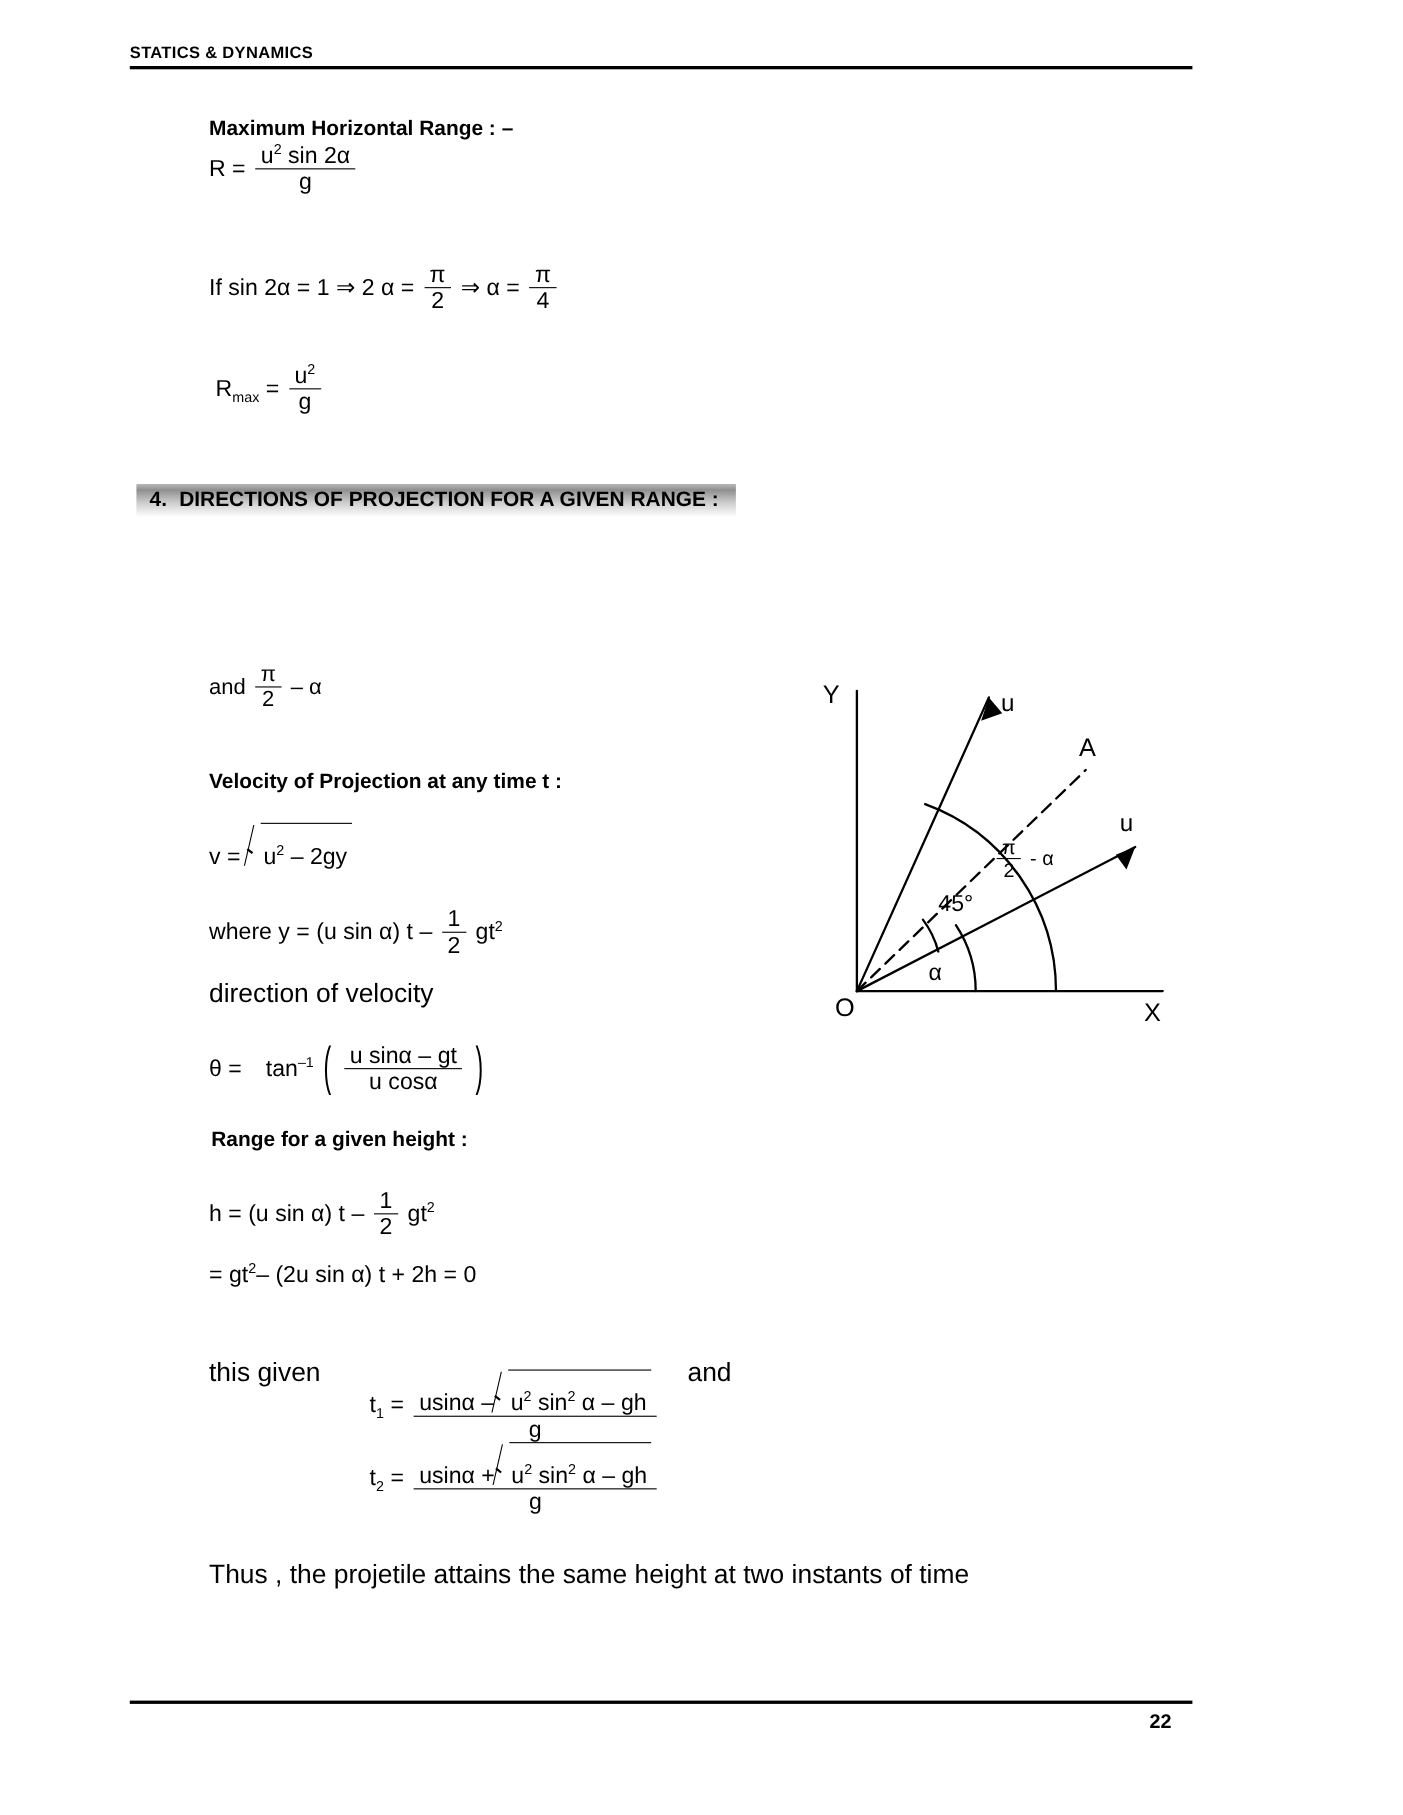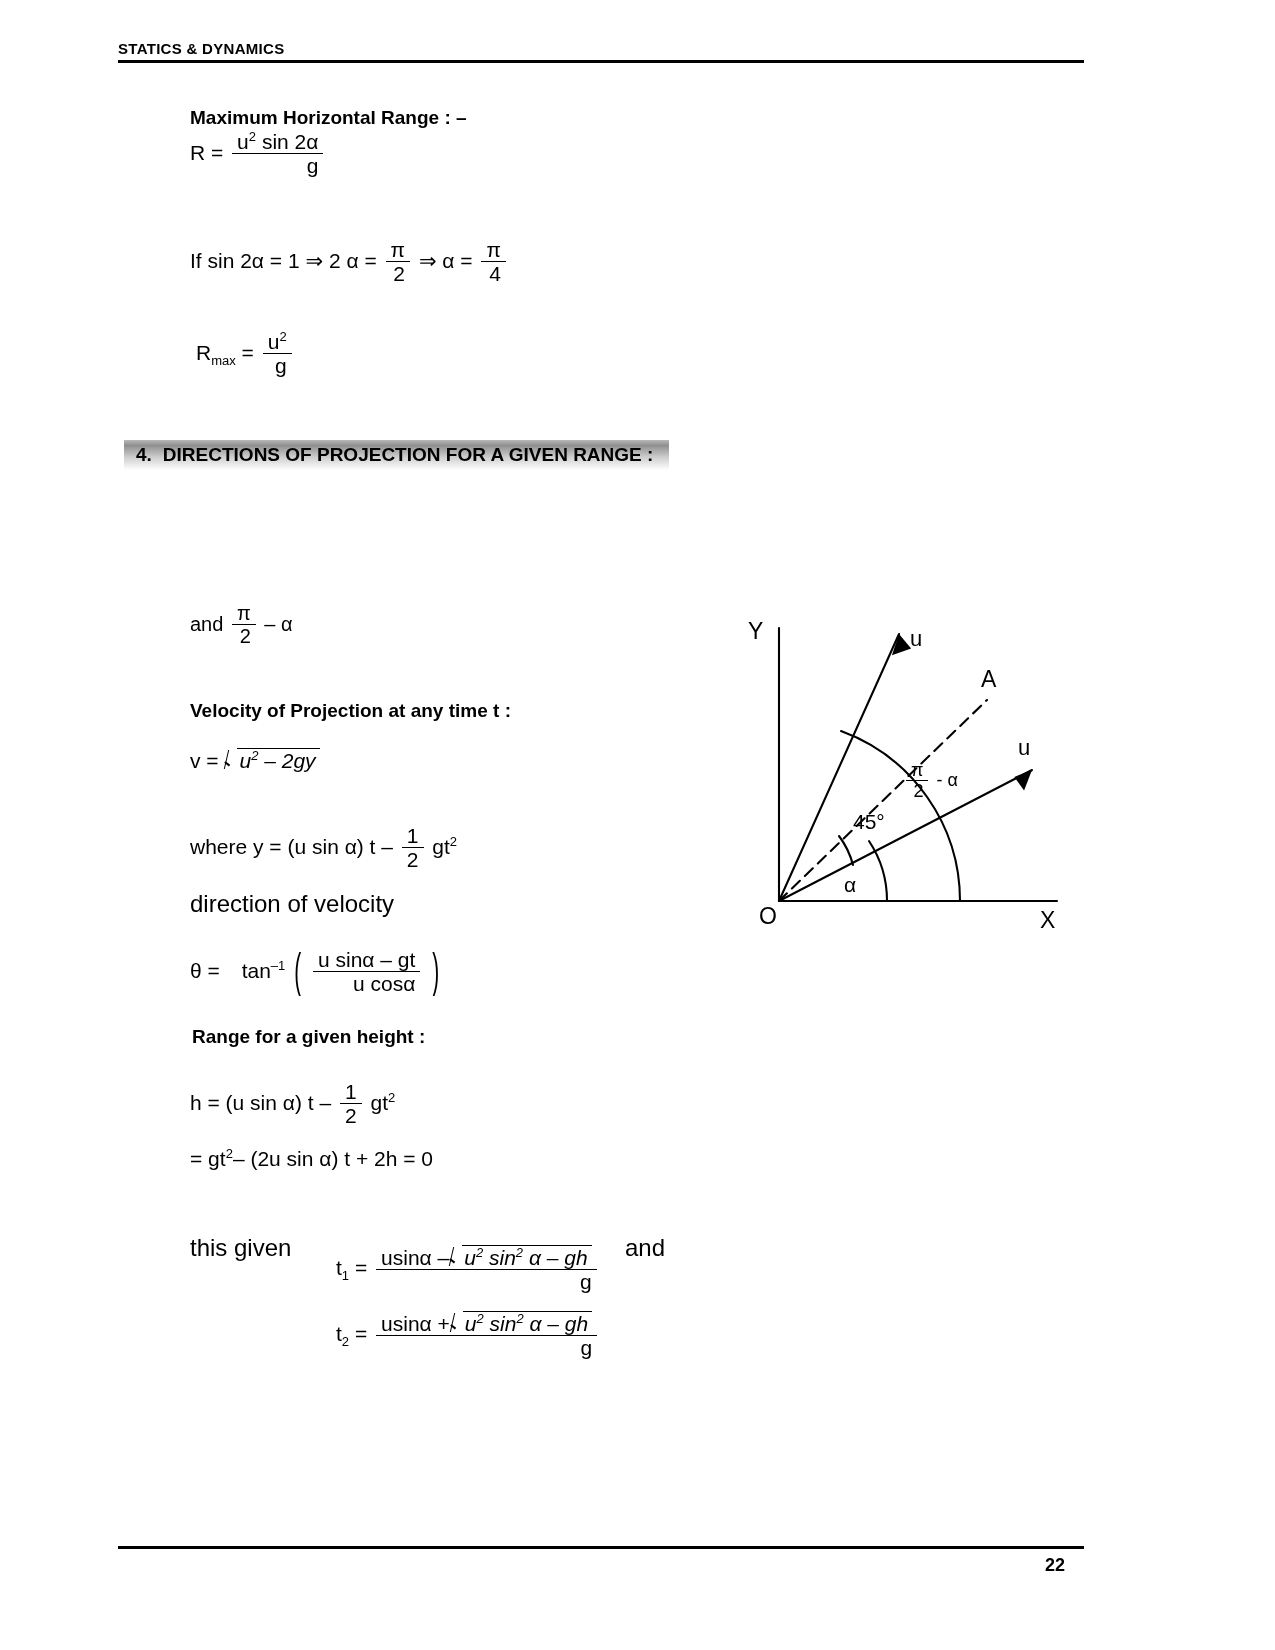--- a/index.html
+++ b/index.html
@@ -25,40 +25,40 @@
   }
 
   
   .h-bold { font-weight:bold; font-size:19px; }
   .body-txt { font-size:24px; }
 
   
   .math { font-size:21px; line-height:1; white-space:nowrap; }
   .frac {
     display:inline-block; vertical-align:middle;
-    text-align:right; margin:0 3px; position:relative; top:-1px;
+    text-align:center; margin:0 3px; position:relative; top:-1px;
   }
   .frac .num { display:block; padding:0 5px 1px 5px; }
   .frac .den { display:block; border-top:1.6px solid #000; padding:1px 5px 0 5px; }
   sup.e { font-size:0.62em; vertical-align:super; line-height:0; }
   sub.e { font-size:0.62em; vertical-align:sub; line-height:0; }
 
   .rad { display:inline-block; position:relative; padding-left:13px; }
   .rad::before {
     content:""; position:absolute; left:2px; top:2px;
     width:9px; height:calc(100% - 4px);
     border-left:1.5px solid #000;
     transform:skewX(-13deg);
   }
   .rad::after {
     content:""; position:absolute; left:1px; top:55%;
     width:6px; height:1.5px; background:#000;
     transform:rotate(38deg); transform-origin:left center;
   }
-  .rad > .inner { display:inline-block; border-top:1.5px solid #000; padding:1px 4px 0 2px;font-style:italic; }
+  .rad > .inner { display:inline-block; border-top:1.5px solid #000; padding:19px 4px 0 2px; }
 
   .paren-big {
     display:inline-block; font-size:1.0em;
     transform:scaleY(2.3); transform-origin:center;
     margin:0 3px; position:relative; top:-1px;
   }
 
   
   .secbar {
     position:absolute;
@@ -207,20 +207,21 @@
 
   <div class="math" style="position:absolute; left:336px; top:1312px;">
     <span><span>t</span><sub class="e">2</sub></span>
     <span>=</span>
     <span class="frac">
       <span class="num"><span>usinα +</span><span class="rad"><span class="inner"><span>u</span><sup class="e">2</sup><span> sin</span><sup class="e">2</sup><span> α – gh</span></span></span></span>
       <span class="den">g</span>
     </span>
   </div>
 
+  <div class="body-txt" style="position:absolute; left:190px; top:1418px;">Thus , the projetile attains the same height at two instants of time</div>
 
   <div class="diagram" style="left:735px; top:610px; width:350px; height:335px;">
     <svg width="350" height="335" viewBox="0 0 350 335" xmlns="http://www.w3.org/2000/svg">
       <g stroke="#000" fill="none" stroke-width="2.1" stroke-linecap="round">
 
         <line x1="44" y1="18" x2="44" y2="291"></line>
 
         <line x1="44" y1="291" x2="322" y2="291"></line>
 
         <line x1="44" y1="291" x2="164" y2="24"></line>

